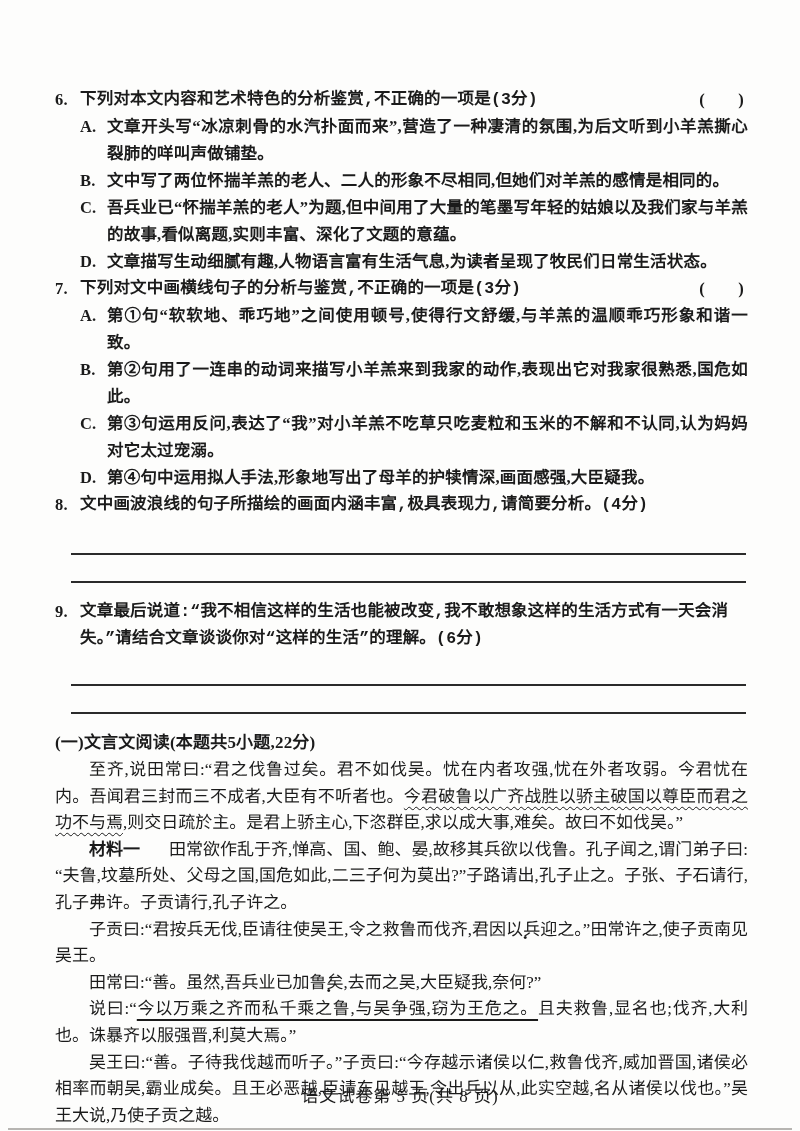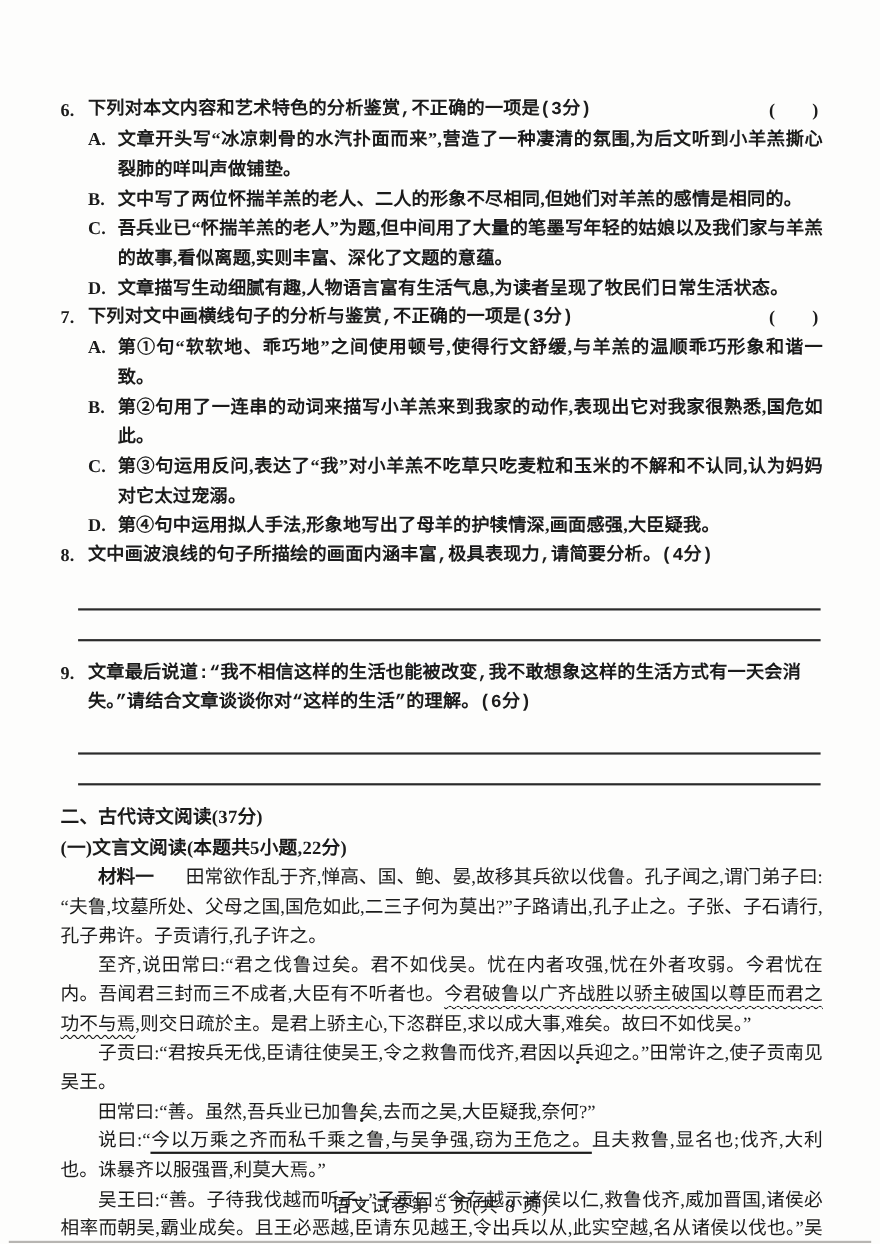--- a/index.html
+++ b/index.html
@@ -139,26 +139,25 @@
       <div class="q-stem">
         <span class="qnum">9.</span>
         <span class="stem-text noright">文章最后说道:“我不相信这样的生活也能被改变,我不敢想象这样的生活方式有一天会消失。”请结合文章谈谈你对“这样的生活”的理解。(6分)</span>
       </div>
     </div>
     <div class="ans after-q9">
       <div class="ans-line"></div>
       <div class="ans-line"></div>
     </div>
 
-    <div class="sec-title">二、古代诗文阅读(37分)</div>
     <div class="sec-sub">(一)文言文阅读(本题共5小题,22分)</div>
 
     <div class="passage">
+      <p class="para"><span>至齐,说田常曰:“君之伐鲁过矣。君不如伐吴。忧在内者攻强,忧在外者攻弱。今君忧在内。吾闻君三封而三不成者,大臣有不听者也。</span><span class="wavy">今君破鲁以广齐战胜以骄主破国以尊臣而君之功不与焉</span><span>,则交日疏於主。是君上骄主心,下恣群臣,求以成大事,难矣。故曰不如伐吴。”</span></p>
       <p class="para"><span class="mat-label">材料一</span><span>田常欲作乱于齐,惮高、国、鲍、晏,故移其兵欲以伐鲁。孔子闻之,谓门弟子曰:“夫鲁,坟墓所处、父母之国,国危如此,二三子何为莫出?”子路请出,孔子止之。子张、子石请行,孔子弗许。子贡请行,孔子许之。</span></p>
-      <p class="para"><span>至齐,说田常曰:“君之伐鲁过矣。君不如伐吴。忧在内者攻强,忧在外者攻弱。今君忧在内。吾闻君三封而三不成者,大臣有不听者也。</span><span class="wavy">今君破鲁以广齐战胜以骄主破国以尊臣而君之功不与焉</span><span>,则交日疏於主。是君上骄主心,下恣群臣,求以成大事,难矣。故曰不如伐吴。”</span></p>
       <p class="para"><span>子贡曰:“君按兵无伐,臣请往使吴王,令之救鲁而伐齐,君</span><span class="dot">因</span><span>以兵迎之。”田常许之,使子贡南见吴王。</span></p>
       <p class="para"><span>田常曰:“善。虽然,吾兵业已</span><span class="dot">加</span><span>鲁矣,去而之吴,大臣疑我,奈何?”</span></p>
       <p class="para"><span>说曰:“</span><span class="ul">今以万乘之齐而私千乘之鲁,与吴争强,窃为王危之。</span><span>且夫救鲁,显名也;伐齐,大利也。诛暴齐以服强晋,利莫大焉。”</span></p>
       <p class="para">吴王曰:“善。子待我伐越而听子。”子贡曰:“今存越示诸侯以仁,救鲁伐齐,威加晋国,诸侯必相率而朝吴,霸业成矣。且王必恶越,臣请东见越王,令出兵以从,此实空越,名从诸侯以伐也。”吴王大说,乃使子贡之越。</p>
     </div>
 
   </div>
 
   <div class="footer">语文试卷第 5 页(共 8 页)</div>
   <div class="bottom-rule"></div>

